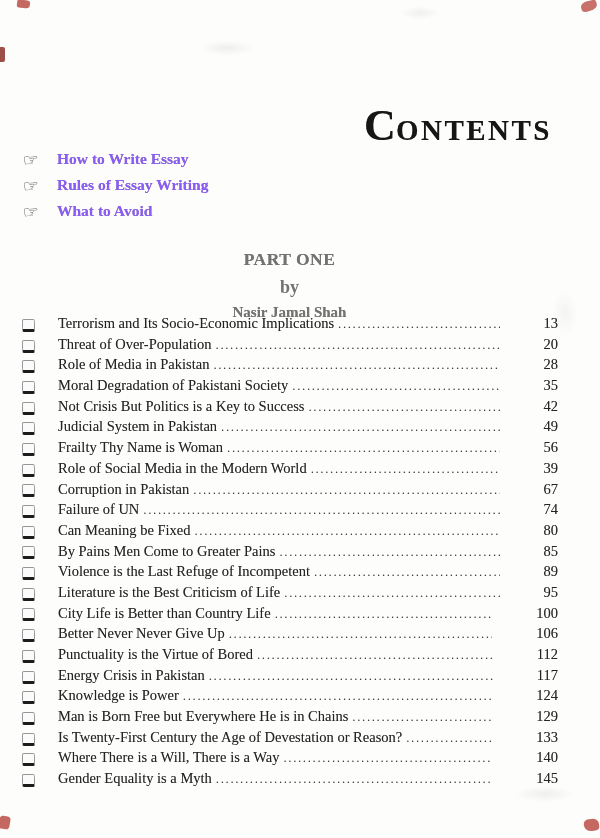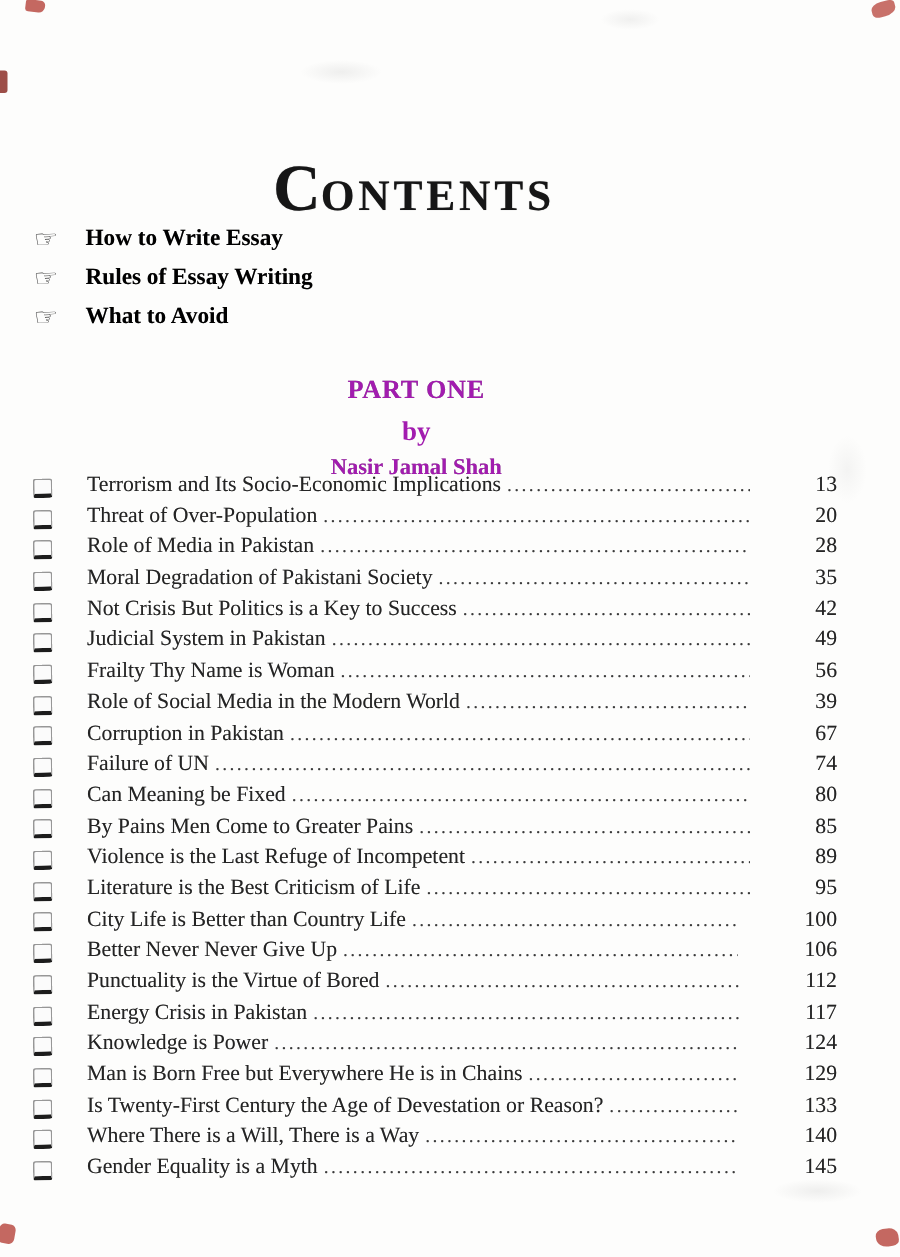--- a/index.html
+++ b/index.html
@@ -24,32 +24,32 @@
   
   .mark { position: absolute; pointer-events: none; }
   .mark-tl { left: 17px; top: 0; width: 13px; height: 8px; background: #b5423a; border-radius: 2px 3px 4px 2px; transform: rotate(7deg); opacity: .8; }
   .mark-tr { right: 3px; top: 1px; width: 16px; height: 10px; background: #b5423a; border-radius: 45% 25% 50% 30%; transform: rotate(-14deg); opacity: .75; }
   .mark-left { left: -2px; top: 47px; width: 7px; height: 15px; background: #8c2f28; border-radius: 2px; opacity: .85; }
   .mark-bl { left: -1px; bottom: 9px; width: 11px; height: 13px; background: #b5423a; border-radius: 30%; transform: rotate(10deg); opacity: .8; }
   .mark-br { right: 1px; bottom: 7px; width: 15px; height: 12px; background: #b5423a; border-radius: 35% 45% 30% 50%; transform: rotate(-8deg); opacity: .8; }
 
   .title {
     position: absolute; top: 84px; left: 0; width: 552px;
-    text-align: center; line-height: 42px; white-space: nowrap;
+    text-align: right; line-height: 42px; white-space: nowrap;
     color: #161616; text-shadow: 0 0 0.5px rgba(0,0,0,0.45);
   }
   .title .cap  { font-size: 44px; }
   .title .rest { font-size: 29px; letter-spacing: 2.5px; }
 
   .intro { position: absolute; top: 146px; left: 25px; margin: 0; padding: 0; list-style: none; }
   .intro li { display: flex; align-items: center; height: 26px; }
   .hand { width: 32px; font-size: 16px; color: #3e3e3e; transform: scaleX(1.15) rotate(-4deg); flex: none; }
-  .intro .lbl { font-weight: 700; font-size: 15.5px; color: #000000; text-shadow: 0 0 0.4px rgba(0,0,0,0.4); }
-
-  .part-head { position: absolute; top: 249px; left: 0; width: 555px; text-align: center; color: #a21caf; }
+  .intro .lbl { font-weight: 700; font-size: 15.5px; color: #8b5cf6; text-shadow: 0 0 0.4px rgba(0,0,0,0.4); }
+
+  .part-head { position: absolute; top: 249px; left: 12px; width: 555px; text-align: center; color: #737373; }
   .part-heading { font-size: 17.5px; font-weight: 700; letter-spacing: .5px; text-shadow: 0 0 0.4px rgba(0,0,0,0.45); }
   .byline { font-size: 18px; font-weight: 700; margin-top: 7px; }
   .author { font-size: 15px; font-weight: 700; margin-top: 6px; text-shadow: 0 0 0.4px rgba(0,0,0,0.4); }
 
   .toc { position: absolute; top: 314px; left: 20px; right: 42px; margin: 0; padding: 0; list-style: none; }
   .toc-row { display: flex; align-items: baseline; height: 20.7px; }
   .cbx {
     width: 11px; height: 9px; flex: none;
     margin: 0 23px 0 2px; align-self: center;
     border: 1px solid #979797; border-bottom: 3px solid #1c1c1c;

